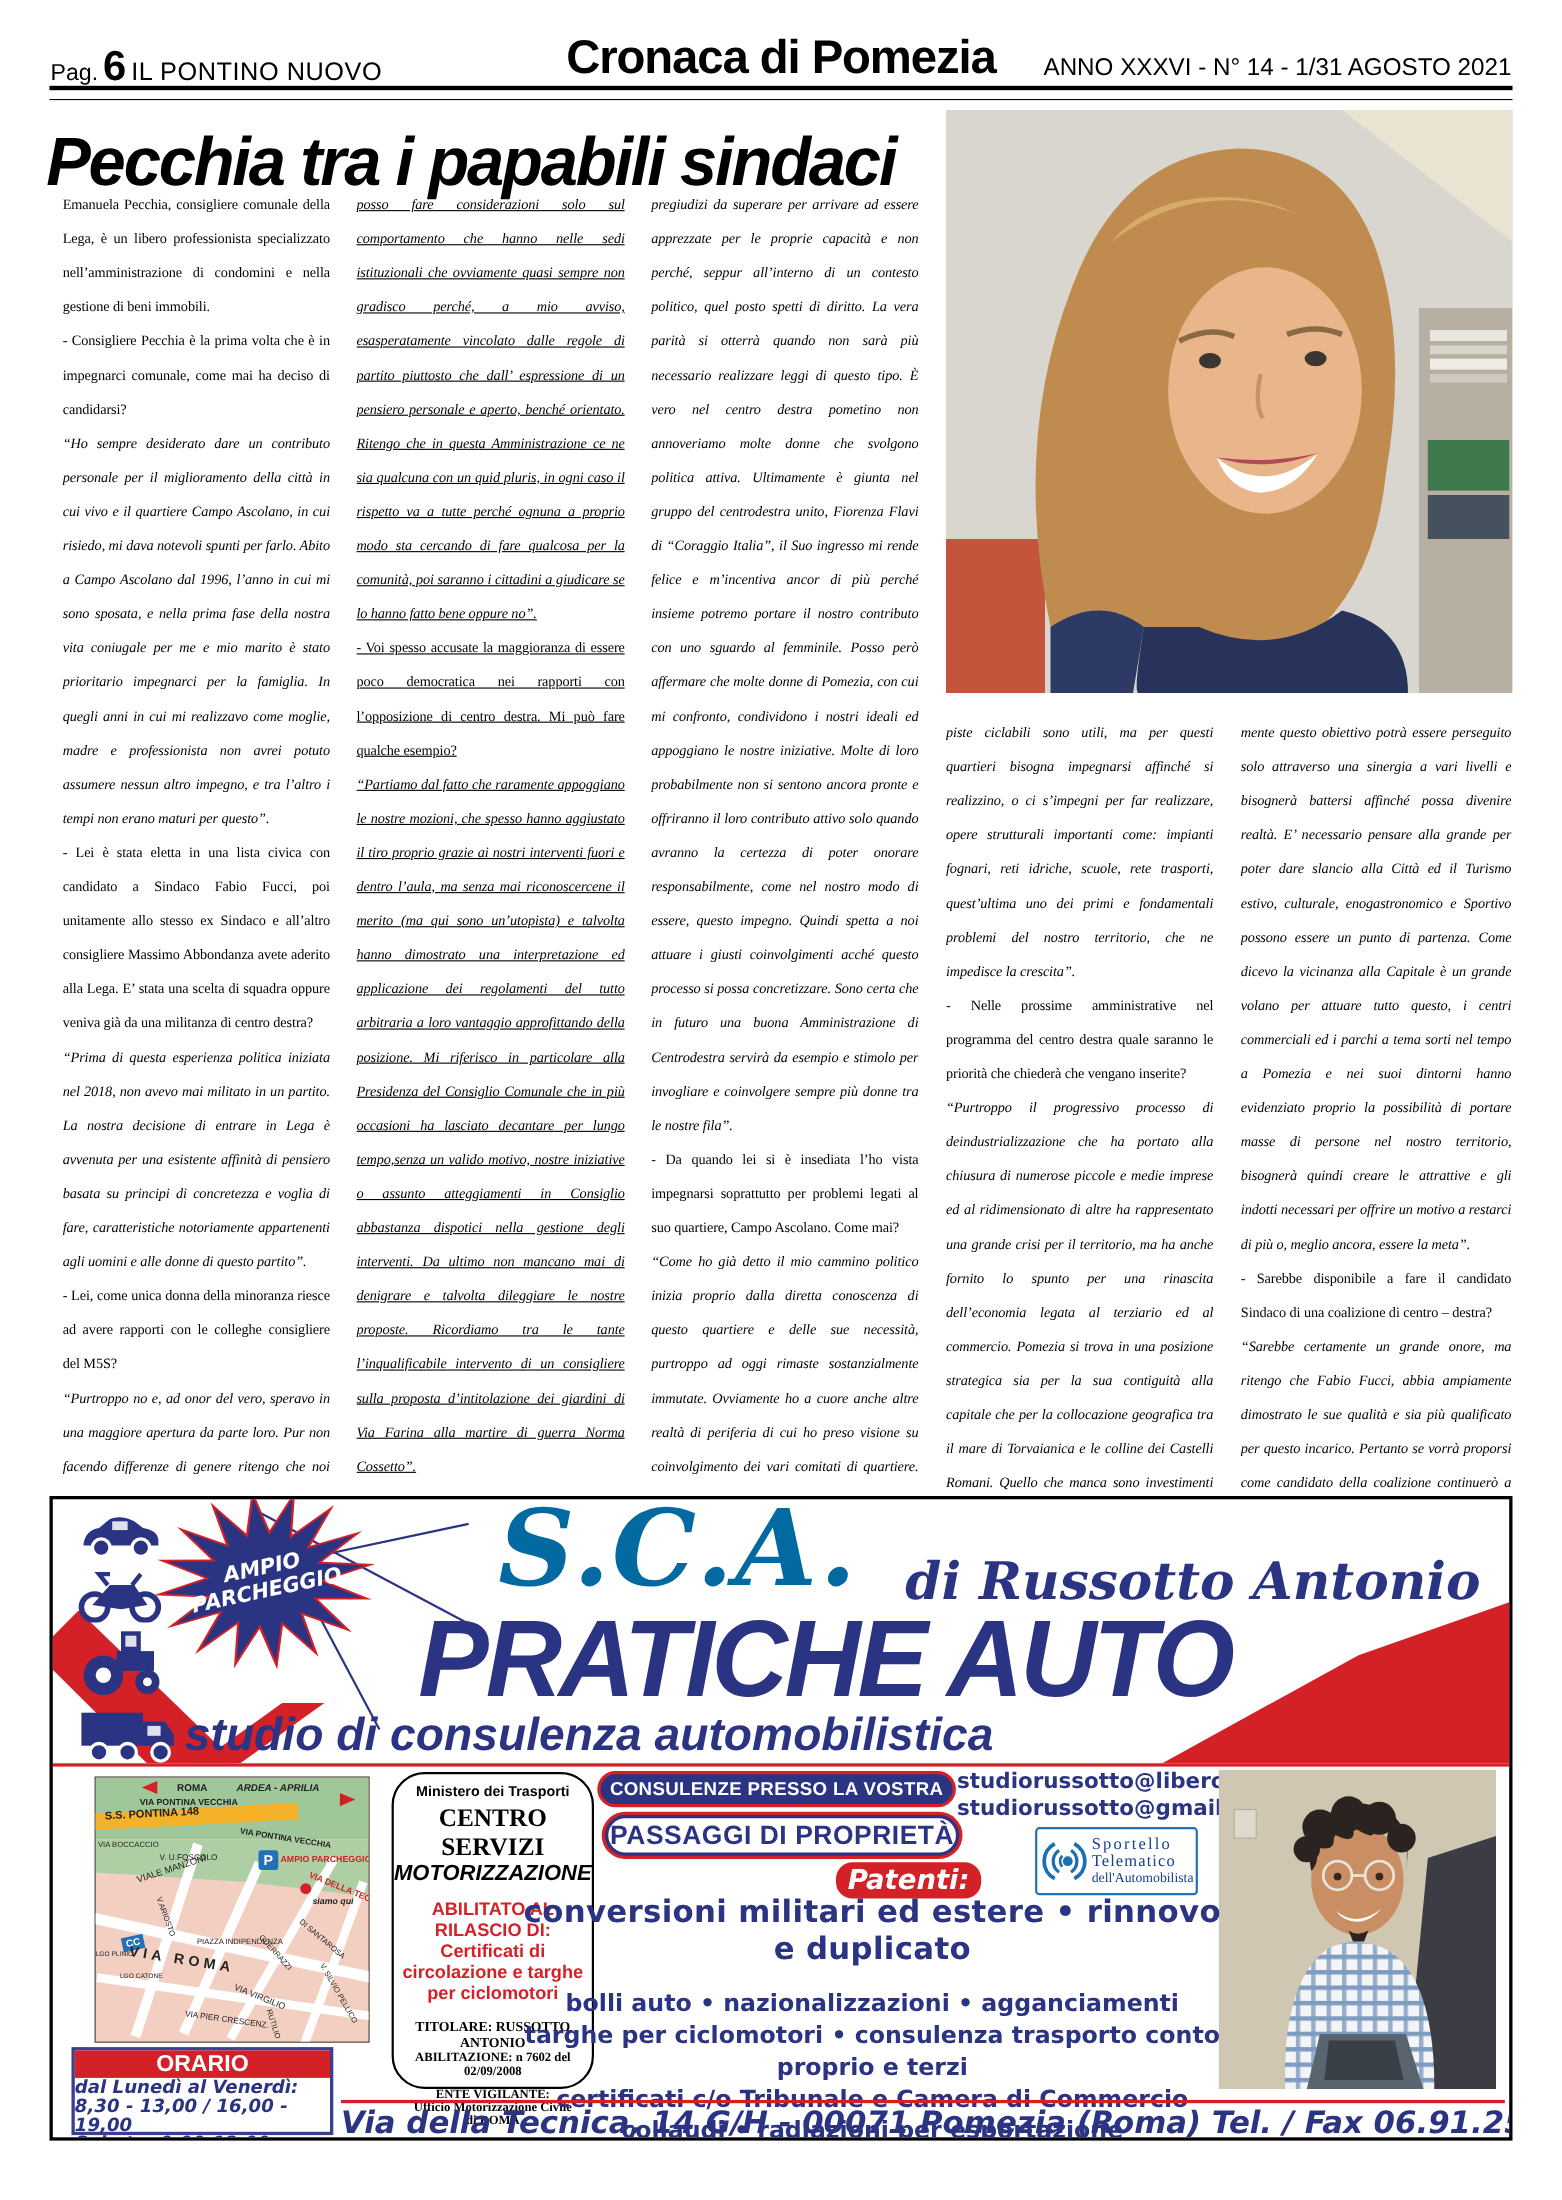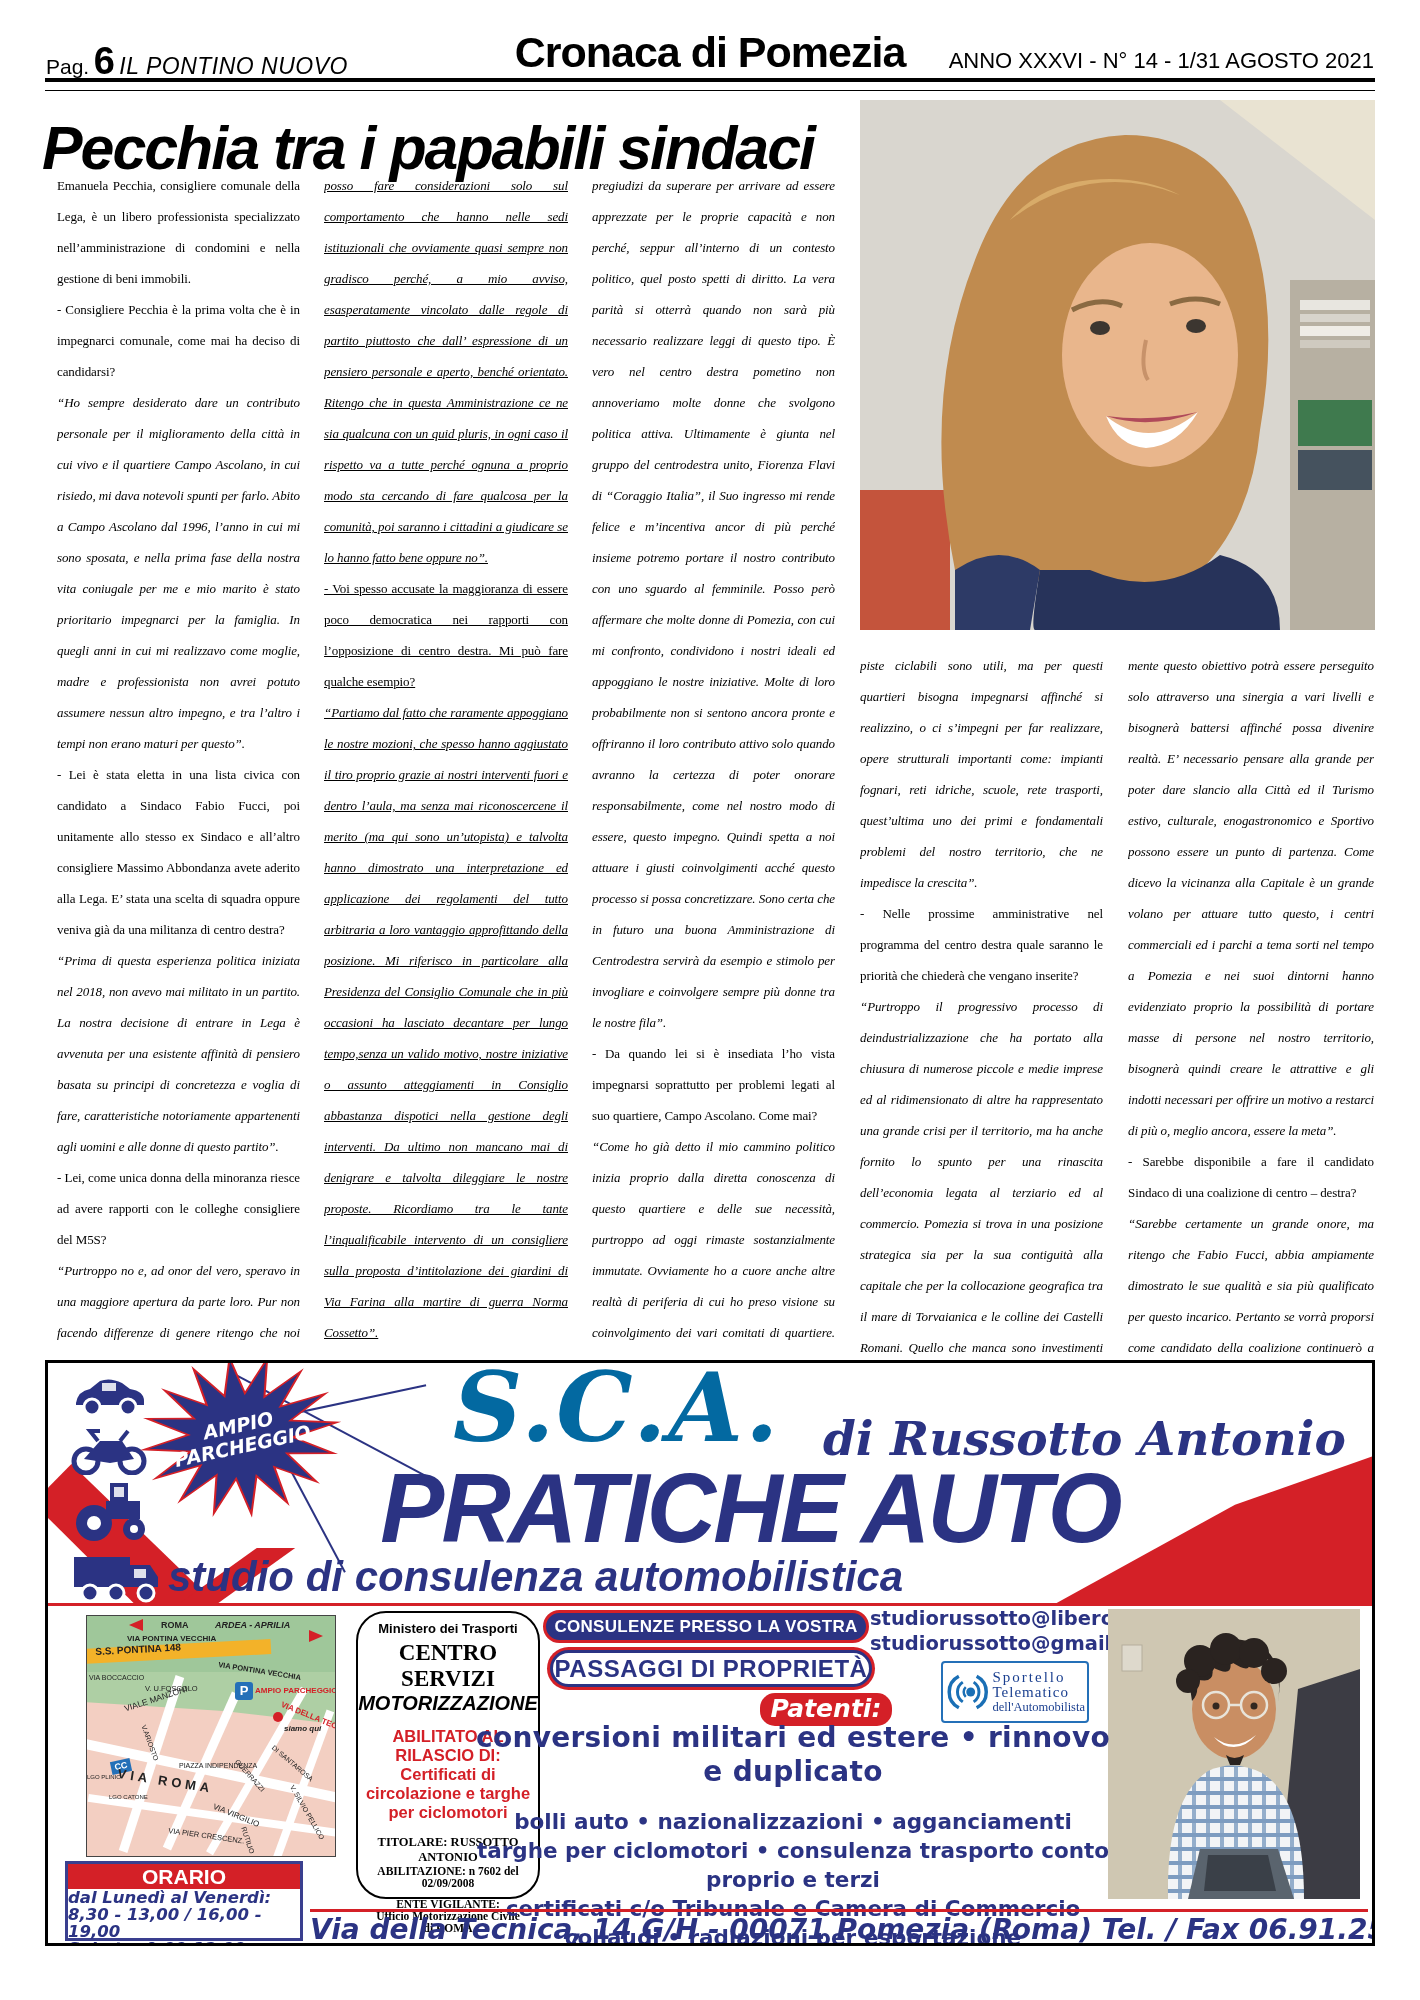--- a/index.html
+++ b/index.html
@@ -2,21 +2,21 @@
 <html><head>
 <meta charset="utf-8">
 <style>
   html,body{margin:0;padding:0;background:#888;}
   .page{position:relative;width:1420px;height:2000px;background:#fff;margin:0 auto;overflow:hidden;
         font-family:"Liberation Serif",serif;color:#000;}
   
   .hdr-left{position:absolute;left:46px;top:40px;white-space:nowrap;font-family:"Liberation Sans",sans-serif;}
   .hdr-left .pag{font-size:21px;}
   .hdr-left .num{font-size:38px;font-weight:bold;}
-  .hdr-left .paper{font-size:23px;letter-spacing:.5px;font-style:italic;}
+  .hdr-left .paper{font-size:23px;letter-spacing:.5px;}
   .hdr-center{position:absolute;left:410px;top:28px;width:600px;text-align:center;
               font-family:"Liberation Sans",sans-serif;font-weight:bold;font-size:43px;letter-spacing:-1px;}
   .hdr-right{position:absolute;right:46px;top:48px;font-family:"Liberation Sans",sans-serif;font-size:22px;white-space:nowrap;}
   .hdr-rule{position:absolute;left:45px;top:78px;width:1330px;height:8px;
             border-top:4px solid #000;border-bottom:1px solid #000;}
   
   .kicker{position:absolute;left:46px;top:88px;width:660px;font-family:"Liberation Sans",sans-serif;font-size:27px;}
   .headline{position:absolute;left:42px;top:112px;width:810px;font-family:"Liberation Sans",sans-serif;
             font-weight:bold;font-style:italic;font-size:62px;letter-spacing:-2px;transform:scaleX(.98);transform-origin:left;}
   

